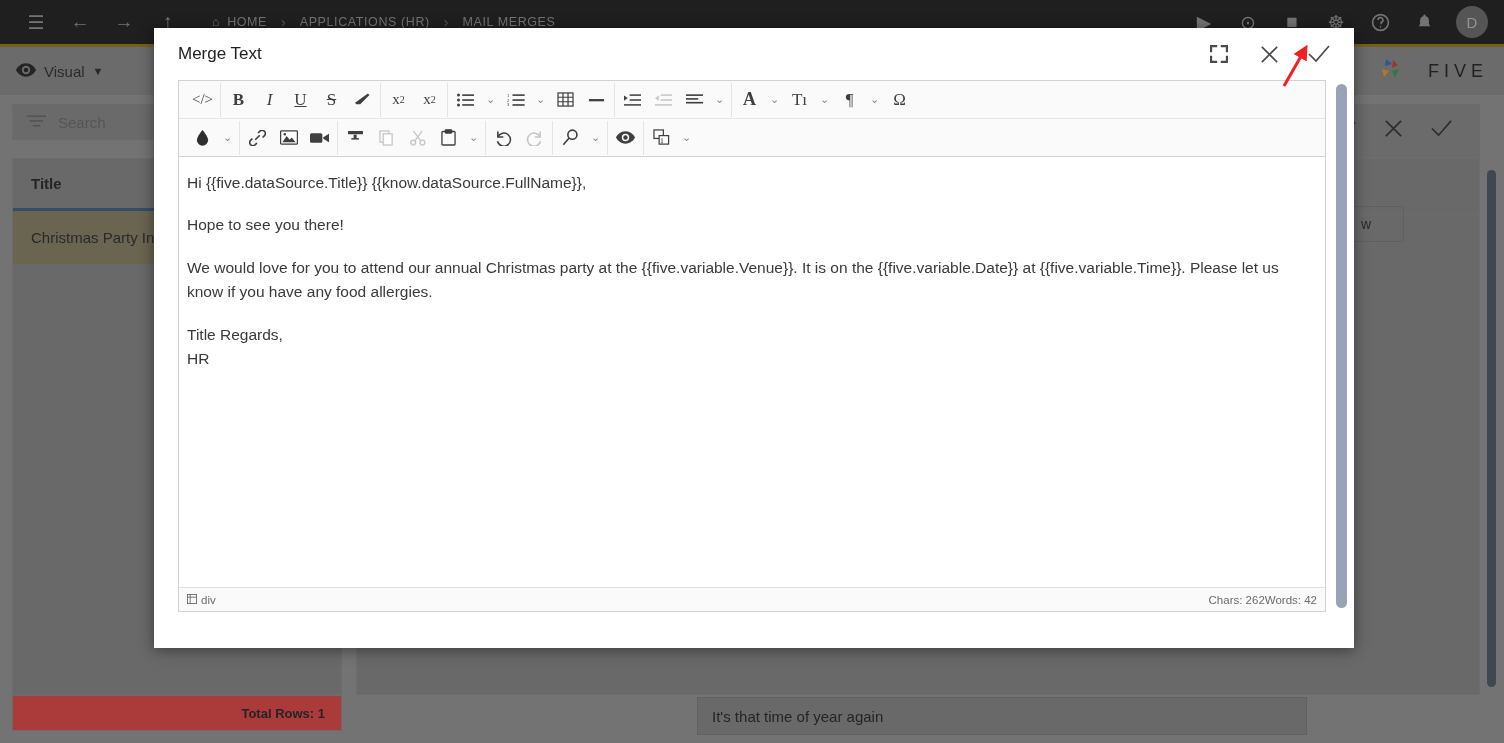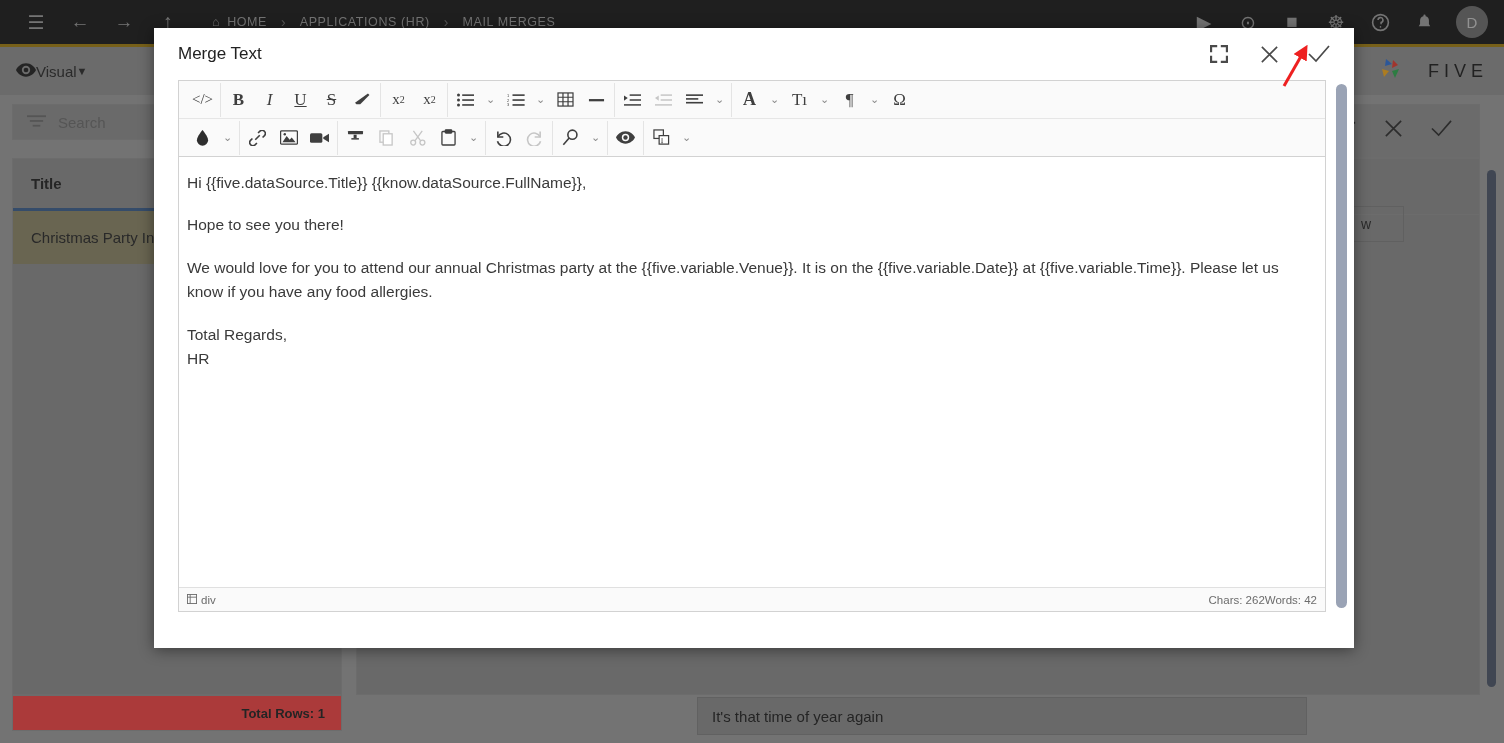--- a/index.html
+++ b/index.html
@@ -38,21 +38,21 @@
   .gold-rule {
     position: absolute; top: 44px; left: 0; right: 0;
     height: 3px; background: #a07d12;
   }
 
   .subbar {
     position: absolute; top: 47px; left: 0; right: 0; height: 48px;
     background: #8d8d8d; display: flex; align-items: center; padding: 0 16px;
   }
   .visual-btn {
-    display: flex; align-items: center; gap: 0;
+    display: flex; align-items: center; gap: 8px;
     color: #2b2b2b; font-size: 15px;
   }
   .five-logo {
     margin-left: auto; display: flex; align-items: center; gap: 20px;
     font-size: 18px; letter-spacing: 5px; color: #1d1d1d;
   }
 
   .search-box {
     position: absolute; top: 104px; left: 12px; width: 330px; height: 36px;
     border: 1px solid #8f8f8f; background: #8c8c8c;
@@ -515,21 +515,21 @@
           </div>
           <div class="caret">⌄</div>
         </div>
       </div>
 
       <div class="edit-area">
         <p>Hi {{five.dataSource.Title}} {{know.dataSource.FullName}},</p>
         <p>Hope to see you there!</p>
         <p>We would love for you to attend our annual Christmas party at the {{five.variable.Venue}}. It is on the {{five.variable.Date}} at {{five.variable.Time}}. Please let us know if you have any food allergies.</p>
         <p>
-          <span>Total Regards,</span><br>
+          <span>Title Regards,</span><br>
           <span>HR</span>
         </p>
       </div>
 
       <div class="statusbar">
         <div class="sb-left">
           <span>
             <svg width="10" height="10" viewBox="0 0 11 11" fill="none" stroke="#6c6c6c" stroke-width="1">
               <rect x="0.5" y="0.5" width="10" height="10"></rect>
                 <path d="M3.5 .5v10M0.5 3.5h10"></path>

